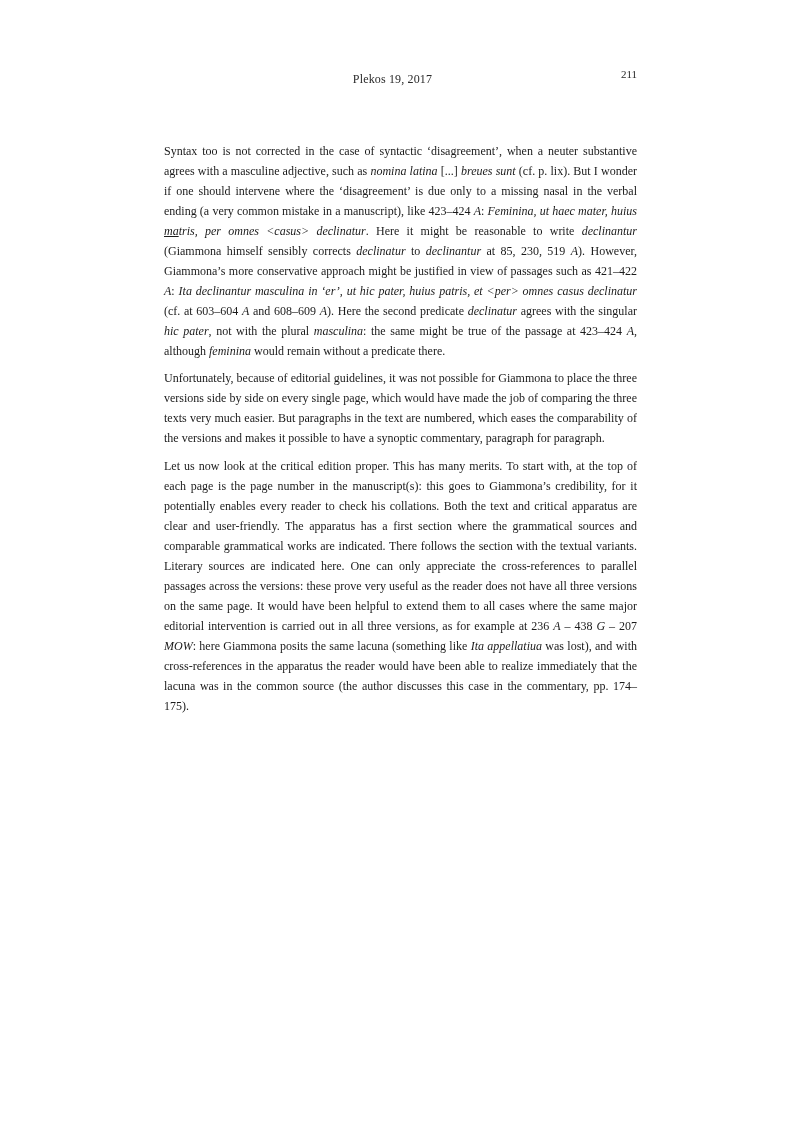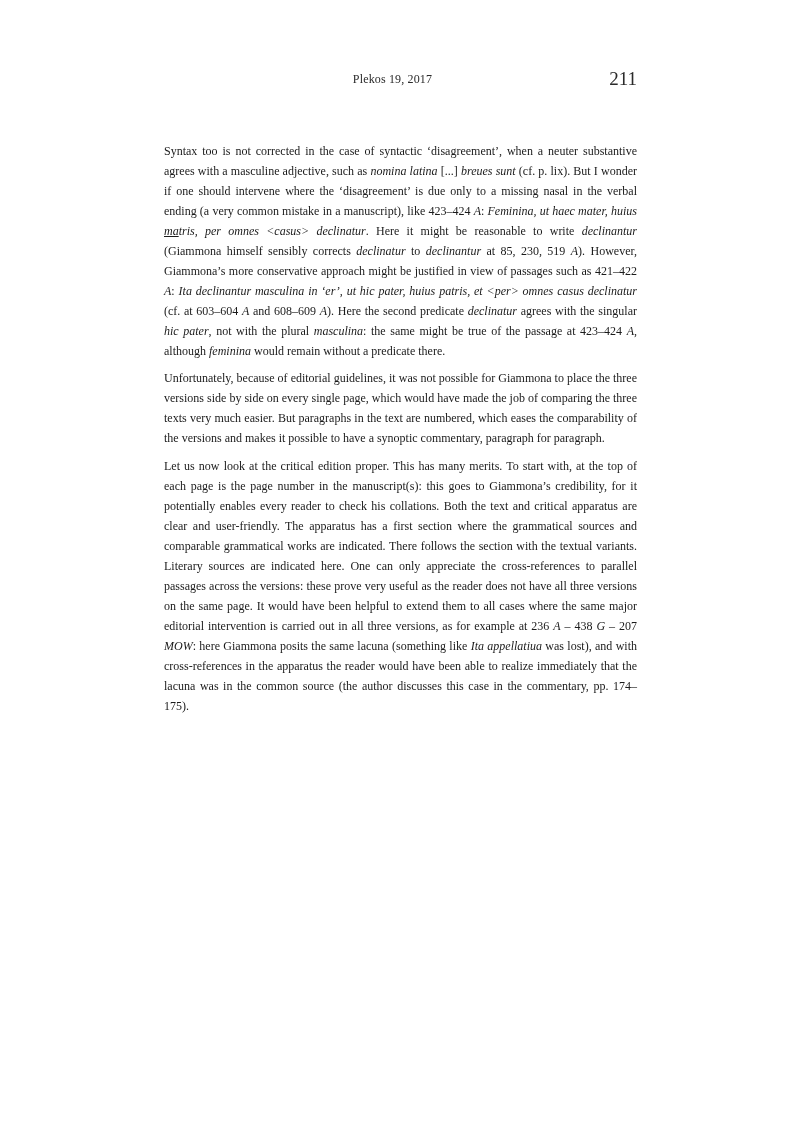--- a/index.html
+++ b/index.html
@@ -34,21 +34,21 @@
     top: 4px;
     text-align: center;
     font-size: 12px;
     letter-spacing: 0.15px;
     color: #2a2a2a;
   }
   .running-head-folio {
     position: absolute;
     right: 0;
     top: 0;
-    font-size: 19px;
+    font-size: 11px;
     color: #2a2a2a;
   }
   
   .textblock {
     position: absolute;
     top: 142px;
     left: 164px;
     width: 473px;
   }
   p.para {

